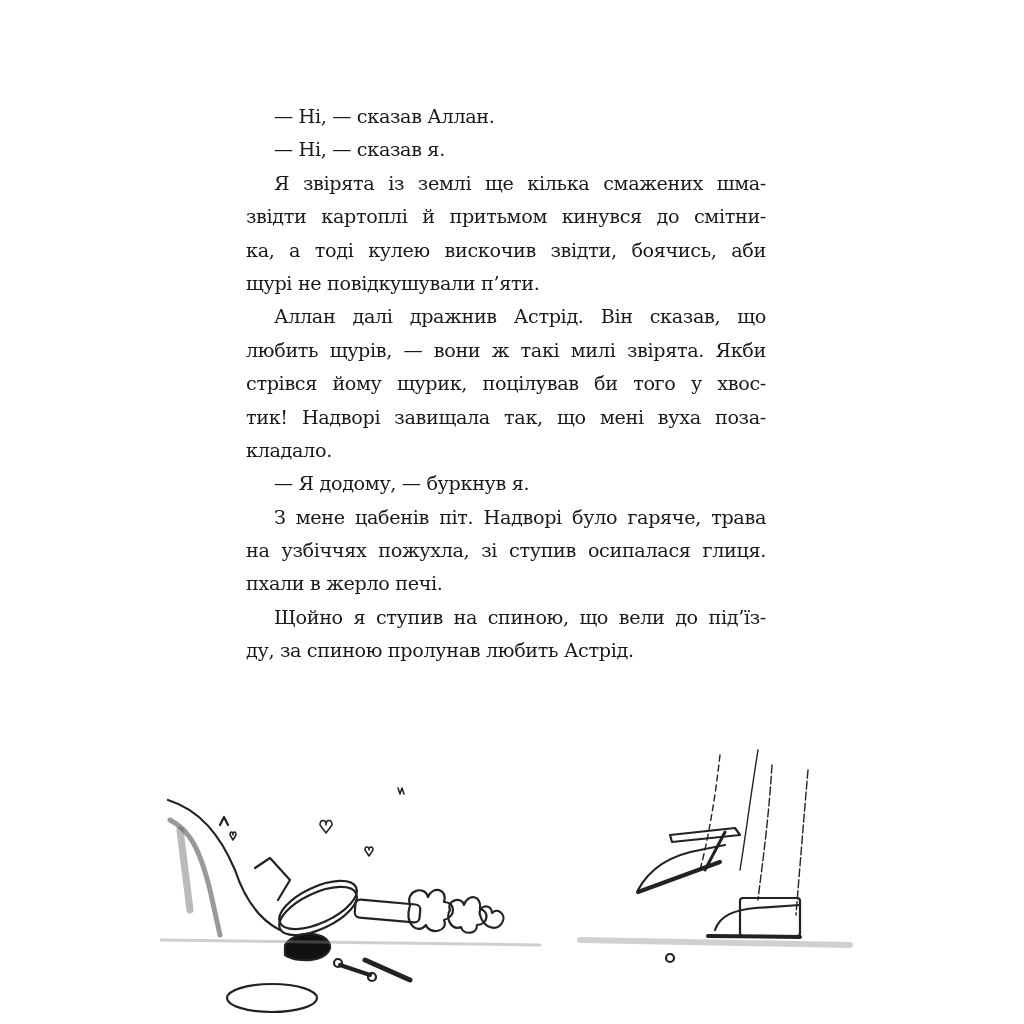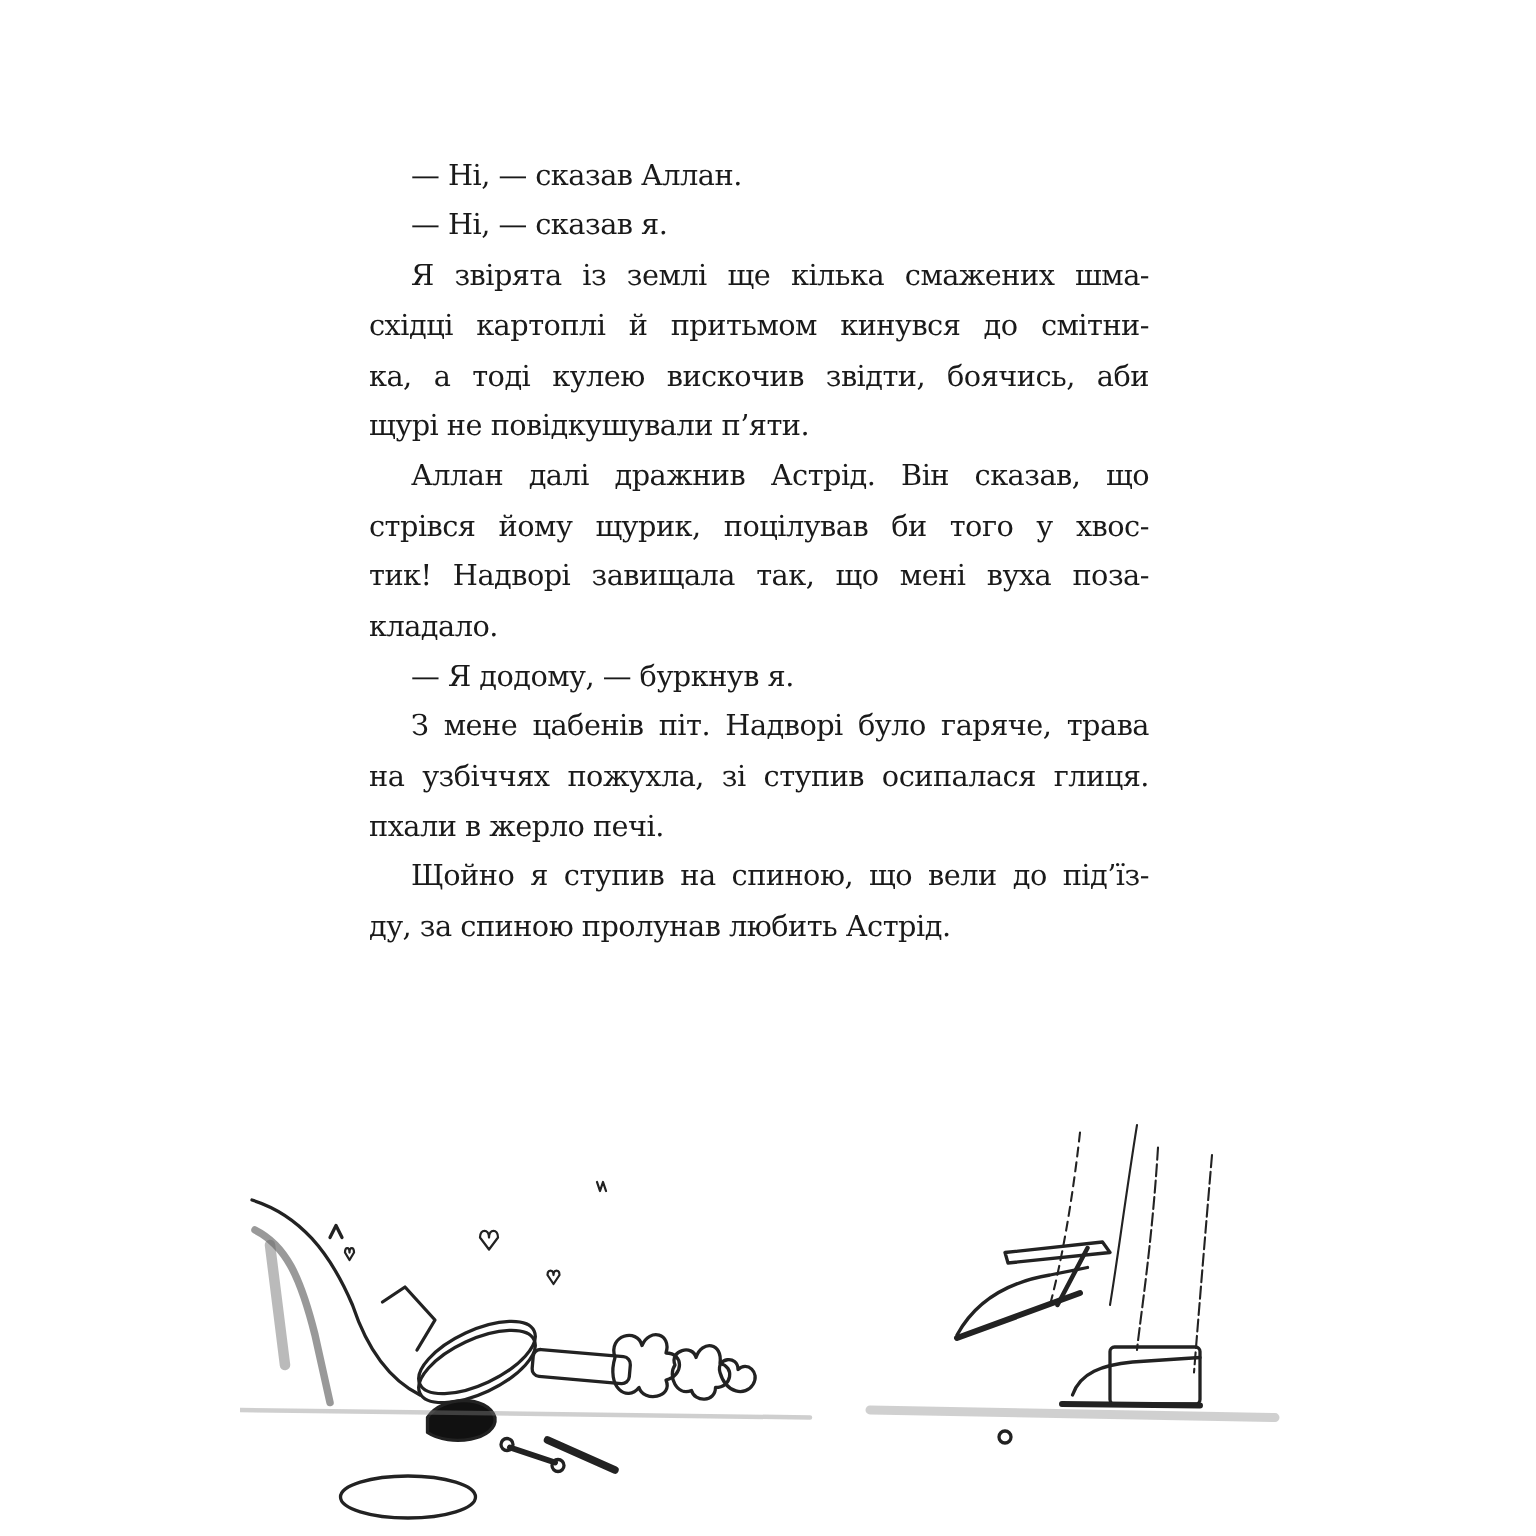--- a/index.html
+++ b/index.html
@@ -31,21 +31,21 @@
         <span class="w">Я</span>
         <span class="w">звірята</span>
         <span class="w">із</span>
         <span class="w">землі</span>
         <span class="w">ще</span>
         <span class="w">кілька</span>
         <span class="w">смажених</span>
         <span class="w">шма-</span>
       </div>
       <div class="line justify">
-        <span class="w">східці</span>
+        <span class="w">звідти</span>
         <span class="w">картоплі</span>
         <span class="w">й</span>
         <span class="w">притьмом</span>
         <span class="w">кинувся</span>
         <span class="w">до</span>
         <span class="w">смітни-</span>
       </div>
       <div class="line justify">
         <span class="w">ка,</span>
         <span class="w">а</span>
@@ -60,20 +60,31 @@
         <span>щурі не повідкушували п’яти.</span>
       </div>
       <div class="line indent justify">
         <span class="w">Аллан</span>
         <span class="w">далі</span>
         <span class="w">дражнив</span>
         <span class="w">Астрід.</span>
         <span class="w">Він</span>
         <span class="w">сказав,</span>
         <span class="w">що</span>
+      </div>
+      <div class="line justify">
+        <span class="w">любить</span>
+        <span class="w">щурів,</span>
+        <span class="w">—</span>
+        <span class="w">вони</span>
+        <span class="w">ж</span>
+        <span class="w">такі</span>
+        <span class="w">милі</span>
+        <span class="w">звірята.</span>
+        <span class="w">Якби</span>
       </div>
       <div class="line justify">
         <span class="w">стрівся</span>
         <span class="w">йому</span>
         <span class="w">щурик,</span>
         <span class="w">поцілував</span>
         <span class="w">би</span>
         <span class="w">того</span>
         <span class="w">у</span>
         <span class="w">хвос-</span>

